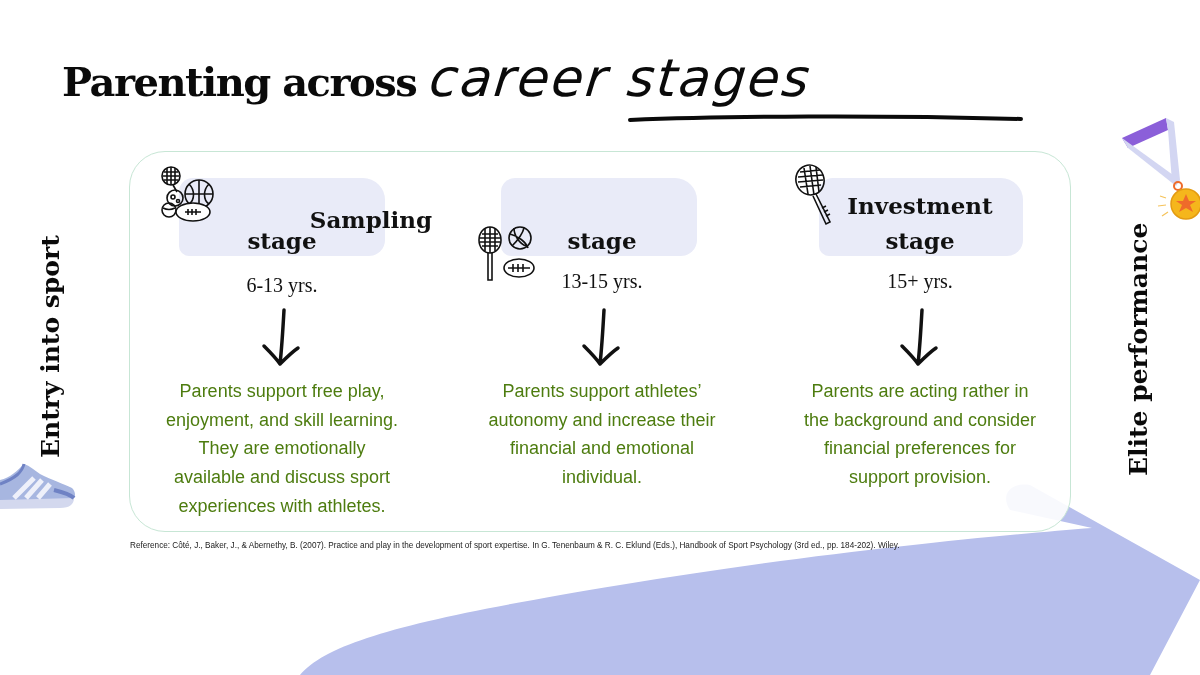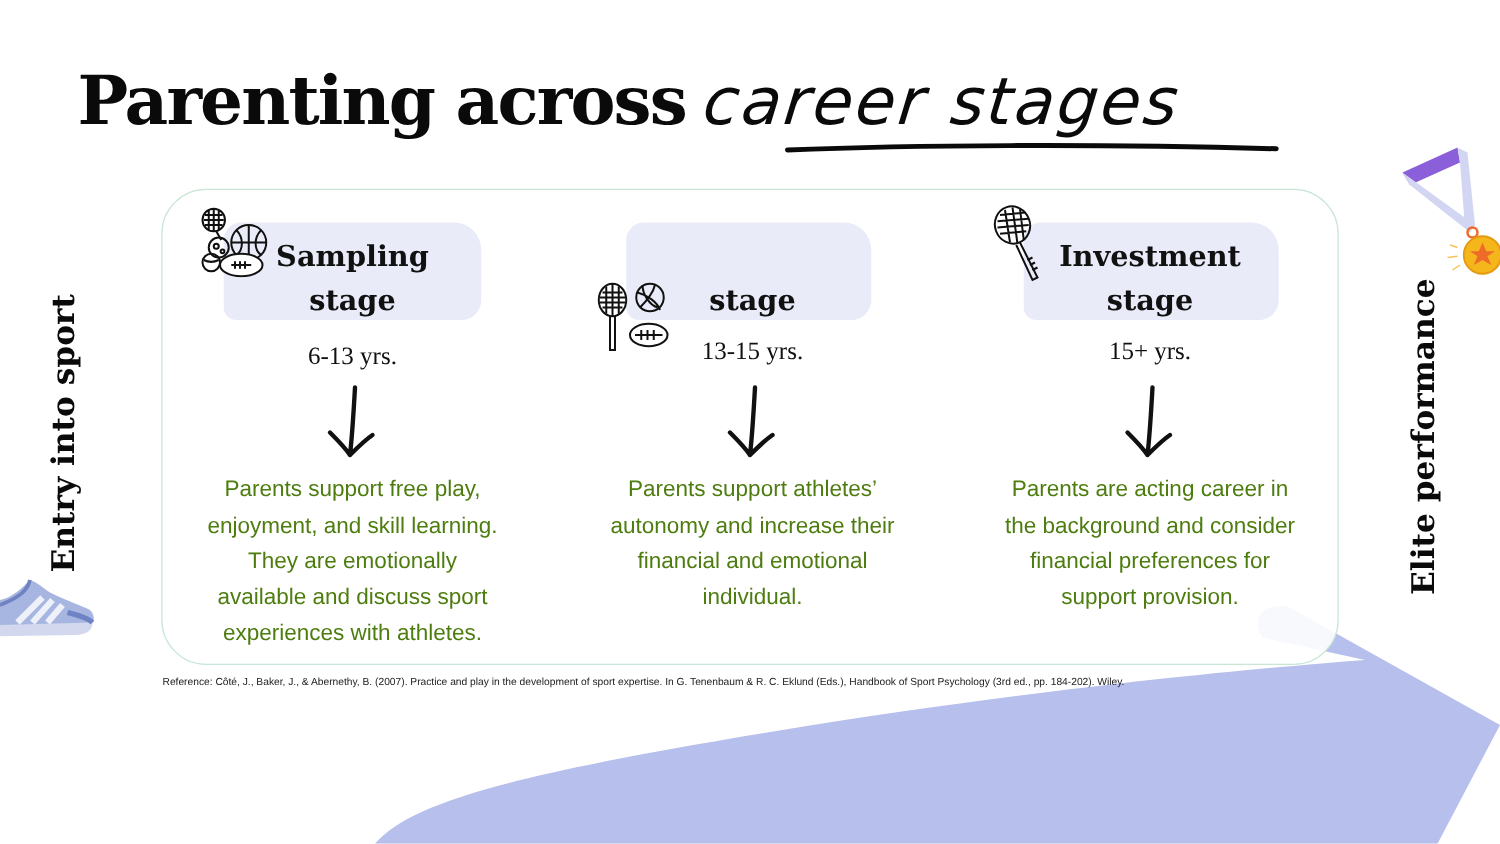--- a/index.html
+++ b/index.html
@@ -6,21 +6,21 @@
   html, body { width: 1200px; height: 675px; overflow: hidden; background: #ffffff; }
   body { position: relative; font-family: "Liberation Sans", sans-serif; color: #111; }
 
   .big-arrow { position: absolute; left: 0; top: 0; width: 1200px; height: 675px; pointer-events: none; z-index: 0; }
 
   .title {
     position: absolute; left: 62px; top: 48px; height: 80px;
     display: flex; align-items: baseline; white-space: nowrap; z-index: 2;
   }
   .title-main {
-    font-family: "DejaVu Serif", serif; font-weight: bold; font-size: 54px;
+    font-family: "DejaVu Serif", serif; font-weight: bold; font-size: 40px;
     letter-spacing: -1.5px; color: #0a0a0a;
   }
   .title-accent {
     font-family: "DejaVu Sans", sans-serif; font-style: italic; font-weight: normal;
     font-size: 52px; margin-left: 14px; color: #0a0a0a; letter-spacing: 2px;
     transform: skewX(-6deg); display: inline-block;
   }
   .title-underline { position: absolute; left: 628px; top: 112px; width: 396px; height: 14px; z-index: 2; }
 
   .panel {
@@ -101,21 +101,21 @@
       <circle cx="14" cy="33" r="2"></circle>
         <circle cx="19" cy="37" r="1.5"></circle>
       <circle cx="40" cy="30" r="14"></circle>
       <path d="M26 30 L54 30 M40 16 L40 44 M30 20 C 36 26, 36 36, 30 40 M50 20 C 44 26, 44 36, 50 40"></path>
       <circle cx="10" cy="46" r="7"></circle>
       <path d="M4 44 C 8 46, 12 46, 16 44"></path>
       <ellipse cx="34" cy="48" rx="17" ry="9" fill="#fff"></ellipse>
       <path d="M26 48 L42 48 M29 45 L29 51 M33 45 L33 51 M37 45 L37 51"></path>
     </g>
   </svg>
-  <div class="stage-title" style="top:30px;">Sampling</div>
+  <div class="stage-title" style="top:44px;text-align:right;">Sampling</div>
   <div class="stage-title" style="top:65px;">stage</div>
   <div class="stage-years" style="top:116px;">6-13 yrs.</div>
   <svg class="stage-arrow" style="left:128px; top:150px;" viewBox="0 0 44 60">
     <path d="M24 2 C 23 20, 22 38, 20 56 M 4 38 C 10 44, 16 50, 20 56 C 26 50, 32 44, 38 40" stroke="#111" stroke-width="3.5" fill="none" stroke-linecap="round" stroke-linejoin="round"></path>
   </svg>
   <div class="stage-desc" style="top:219px;">
     <div>Parents support free play,</div>
     <div>enjoyment, and skill learning.</div>
     <div>They are emotionally</div>
     <div>available and discuss sport</div>
@@ -159,20 +159,20 @@
       <path d="M30 46 L34 44 M32 50 L36 48 M34 54 L38 52"></path>
     </g>
   </svg>
   <div class="stage-title" style="top:30px;">Investment</div>
   <div class="stage-title" style="top:65px;">stage</div>
   <div class="stage-years" style="top:112px;">15+ yrs.</div>
   <svg class="stage-arrow" style="left:128px; top:150px;" viewBox="0 0 44 60">
     <path d="M24 2 C 23 20, 22 38, 20 56 M 4 38 C 10 44, 16 50, 20 56 C 26 50, 32 44, 38 40" stroke="#111" stroke-width="3.5" fill="none" stroke-linecap="round" stroke-linejoin="round"></path>
   </svg>
   <div class="stage-desc" style="top:219px;">
-    <div>Parents are acting career in</div>
+    <div>Parents are acting rather in</div>
     <div>the background and consider</div>
     <div>financial preferences for</div>
     <div>support provision.</div>
   </div>
 </div>
 
 <div class="reference">Reference: Côté, J., Baker, J., &amp; Abernethy, B. (2007). Practice and play in the development of sport expertise. In G. Tenenbaum &amp; R. C. Eklund (Eds.), Handbook of Sport Psychology (3rd ed., pp. 184-202). Wiley.</div>
 
 </body></html>

